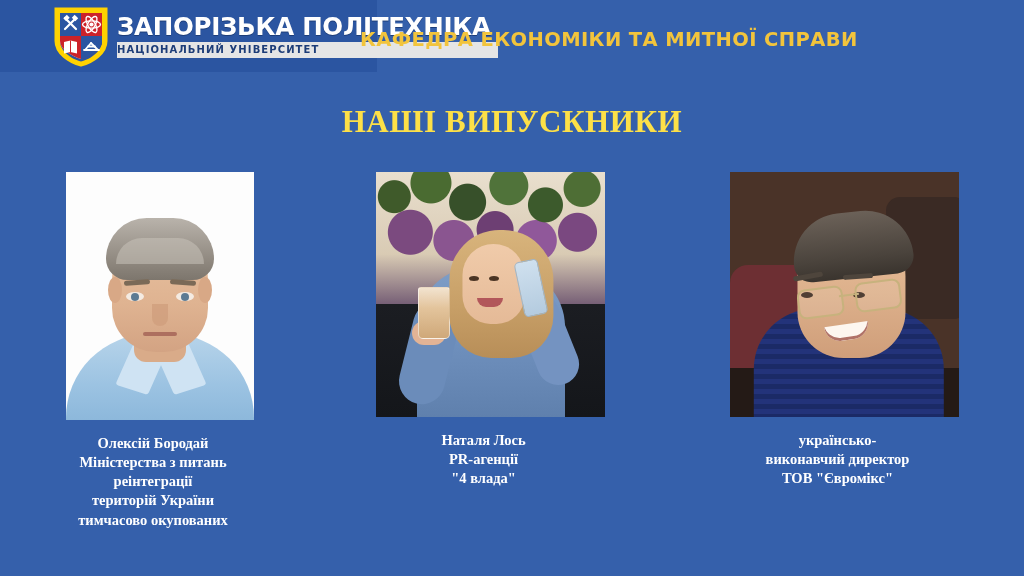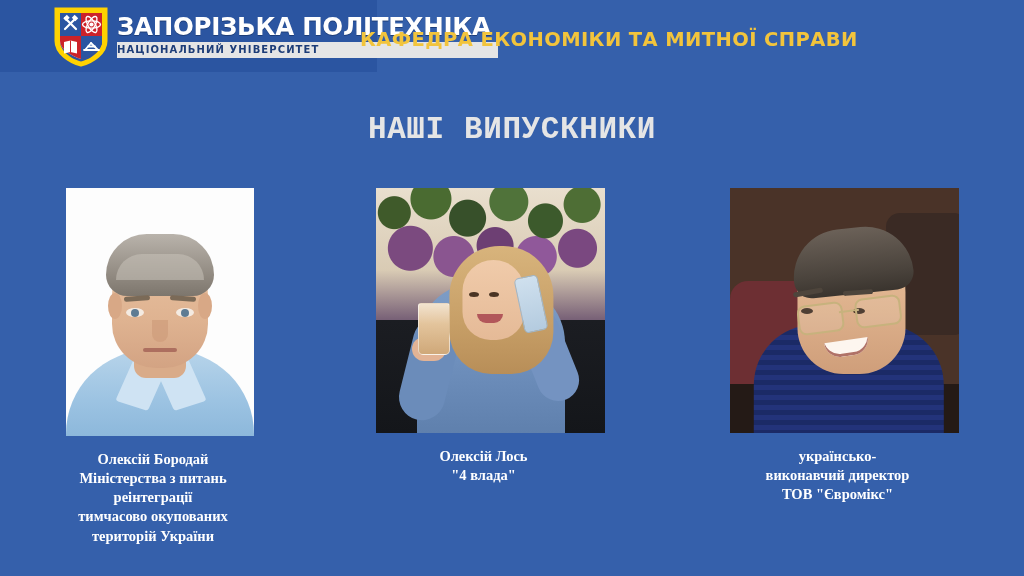--- a/index.html
+++ b/index.html
@@ -55,32 +55,32 @@
     font-family:"DejaVu Sans", sans-serif;
     font-weight:bold;
     font-size:19.5px;
     letter-spacing:0.4px;
     color:#f2c43c;
     white-space:nowrap;
   }
 
   
   .main-title{
-    position:absolute;top:112px;left:0;width:1024px;
+    position:absolute;top:104px;left:0;width:1024px;
     text-align:center;
-    font-family:Liberation Mono, monospace;
+    font-family:Liberation Serif, serif;
     font-weight:bold;
     font-size:31px;
     letter-spacing:0.6px;
-    color:#e5e5e5;
+    color:#fde047;
   }
 
   
   .cards{position:absolute;top:170px;left:0;width:1024px;height:400px;}
-  .card{position:absolute;top:16px;}
+  .card{position:absolute;top:0;}
   .card-1{left:52px;width:202px;}
   .card-2{left:362px;width:243px;}
   .card-3{left:716px;width:243px;}
 
   .photo{
     position:relative;overflow:hidden;
     background:#ffffff;
     box-sizing:border-box;
   }
   .photo-1{width:188px;height:248px;margin:2px auto 0 14px;}
@@ -323,22 +323,22 @@
         <div class="p1-browR"></div>
         <div class="p1-eyeL"></div>
         <div class="p1-eyeR"></div>
         <div class="p1-nose"></div>
         <div class="p1-mouth"></div>
       </div>
       <div class="caption">
         <div>Олексій Бородай</div>
         <div>Міністерства з питань</div>
         <div>реінтеграції</div>
+        <div>територій України</div>
         <div>тимчасово окупованих</div>
-        <div>територій України</div>
       </div>
     </div>
 
     <div class="card card-2">
       <div class="photo photo-2">
         <div class="p2-sky"></div>
         <div class="p2-foliage"></div>
         <div class="p2-bench"></div>
         <div class="p2-body"></div>
         <div class="p2-armL"></div>
@@ -347,21 +347,22 @@
         <div class="p2-glass"></div>
         <div class="p2-neck"></div>
         <div class="p2-hair"></div>
         <div class="p2-face"></div>
         <div class="p2-eyeL"></div>
         <div class="p2-eyeR"></div>
         <div class="p2-smile"></div>
         <div class="p2-phone"></div>
       </div>
       <div class="caption cap-2">
-        <div>Олексій Лось</div>
+        <div>Наталя Лось</div>
+        <div>PR-агенції</div>
         <div>"4 влада"</div>
       </div>
     </div>
 
     <div class="card card-3">
       <div class="photo photo-3">
         <div class="p3-bg"></div>
         <div class="p3-seatL"></div>
         <div class="p3-seatR"></div>
         <div class="p3-dark"></div>

